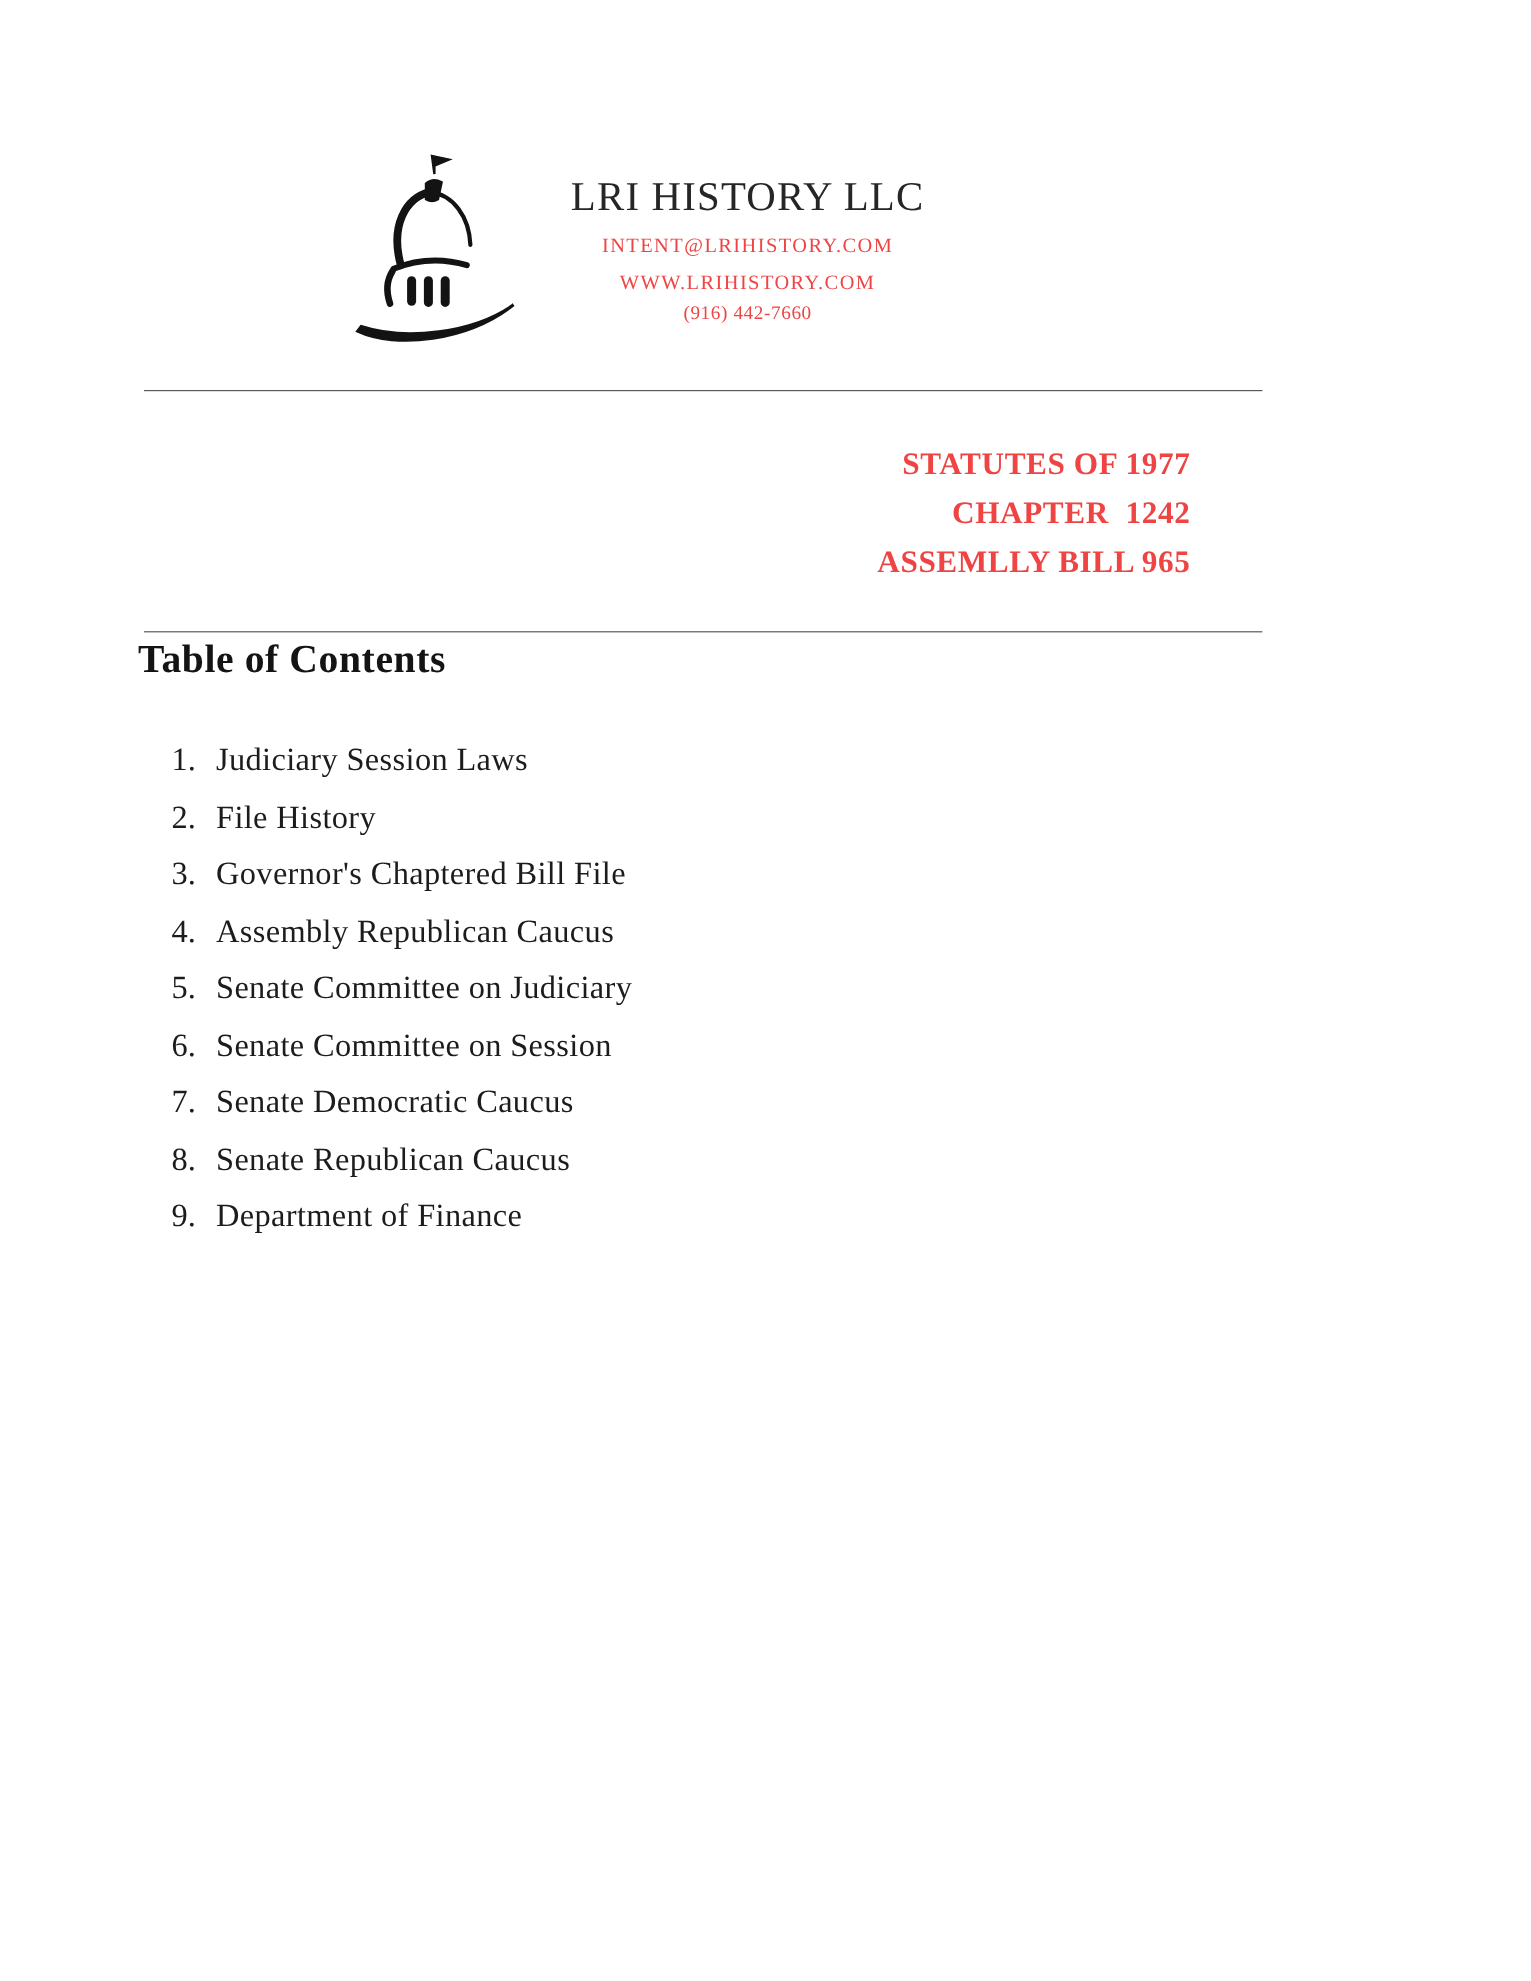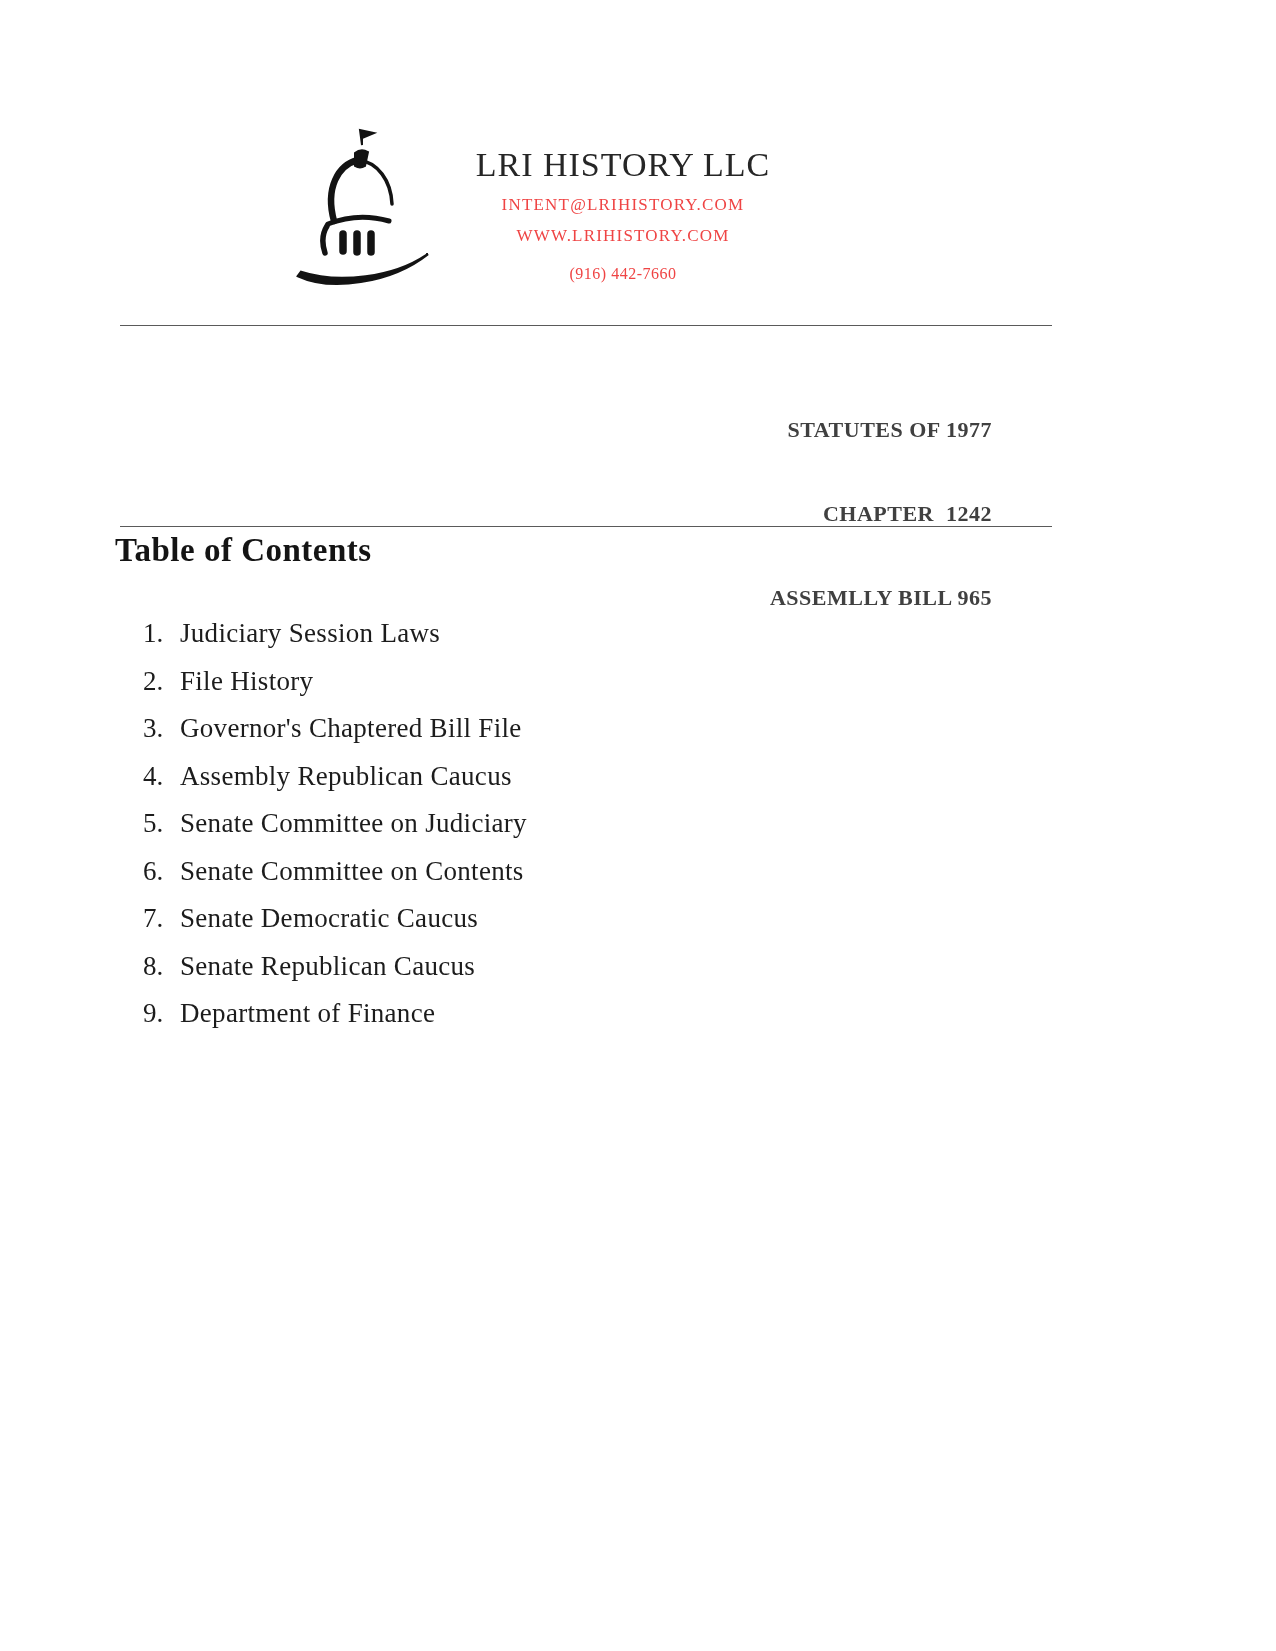--- a/index.html
+++ b/index.html
@@ -10,30 +10,30 @@
     color:#1f1f1f;
     position:relative;
   }
   .page { position:relative; width:1276px; height:1463px; background:#fff; overflow:hidden; }
 
   .logo { position:absolute; left:292px; top:124px; width:150px; height:168px; }
 
   .header-text { position:absolute; left:448px; top:146px; width:350px; text-align:center; }
   .company-name { font-size:34px; letter-spacing:1px; color:#262626; }
   .contact-line { font-size:17px; letter-spacing:1.2px; color:#ef4444; margin-top:11px; }
-  .contact-line.small { font-size:16px; letter-spacing:0.5px; margin-top:19px; }
+  .contact-line.small { font-size:16px; letter-spacing:0.5px; margin-top:7px; }
 
   .rule { position:absolute; left:120px; width:932px; height:0; border-top:1.5px solid #5a5a5a; }
   .rule.r1 { top:325px; }
   .rule.r2 { top:526px; }
 
   .title-block { position:absolute; right:284px; top:366px; text-align:right; }
   .title-line {
-    font-size:22px; font-weight:bold; color:#404040;
-    line-height:41px; white-space:pre-wrap; letter-spacing:0.5px;margin-top:43px;
+    font-size:26px; font-weight:bold; color:#ef4444;
+    line-height:41px; white-space:pre-wrap; letter-spacing:0.5px;
   }
 
   .toc-heading {
     position:absolute; left:115px; top:532px;
     font-size:33px; font-weight:bold; color:#141414; letter-spacing:0.5px;
   }
 
   .toc-list { position:absolute; left:143px; top:618px; list-style:none; }
   .toc-row { display:flex; align-items:baseline; height:47.5px; font-size:27px; color:#1c1c1c; }
   .toc-number { width:37px; flex:0 0 37px; }
@@ -104,21 +104,21 @@
     <li class="toc-row">
       <span class="toc-number">4.</span>
       <span class="toc-label">Assembly Republican Caucus</span>
     </li>
     <li class="toc-row">
       <span class="toc-number">5.</span>
       <span class="toc-label">Senate Committee on Judiciary</span>
     </li>
     <li class="toc-row">
       <span class="toc-number">6.</span>
-      <span class="toc-label">Senate Committee on Contents</span>
+      <span class="toc-label">Senate Committee on Session</span>
     </li>
     <li class="toc-row">
       <span class="toc-number">7.</span>
       <span class="toc-label">Senate Democratic Caucus</span>
     </li>
     <li class="toc-row">
       <span class="toc-number">8.</span>
       <span class="toc-label">Senate Republican Caucus</span>
     </li>
     <li class="toc-row">

